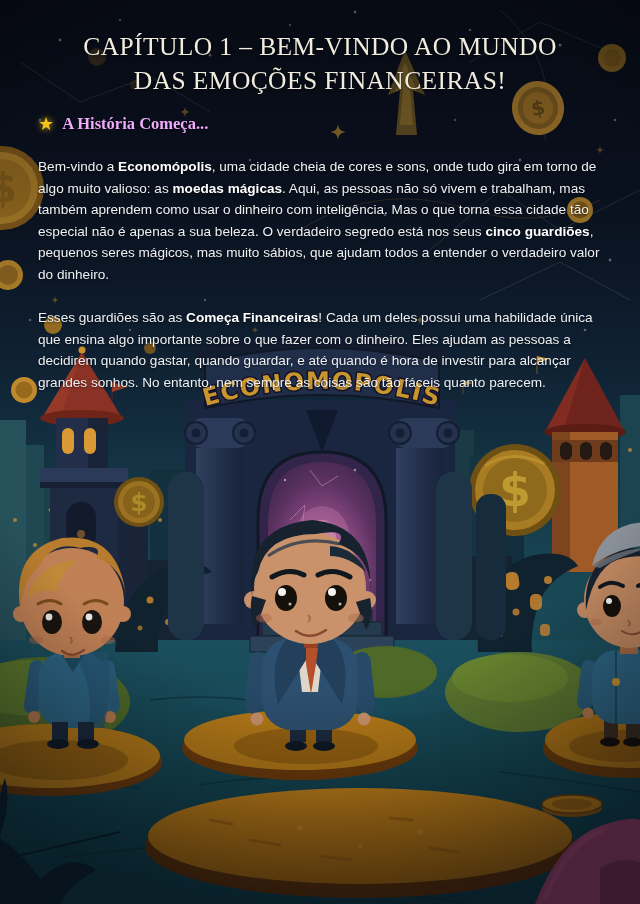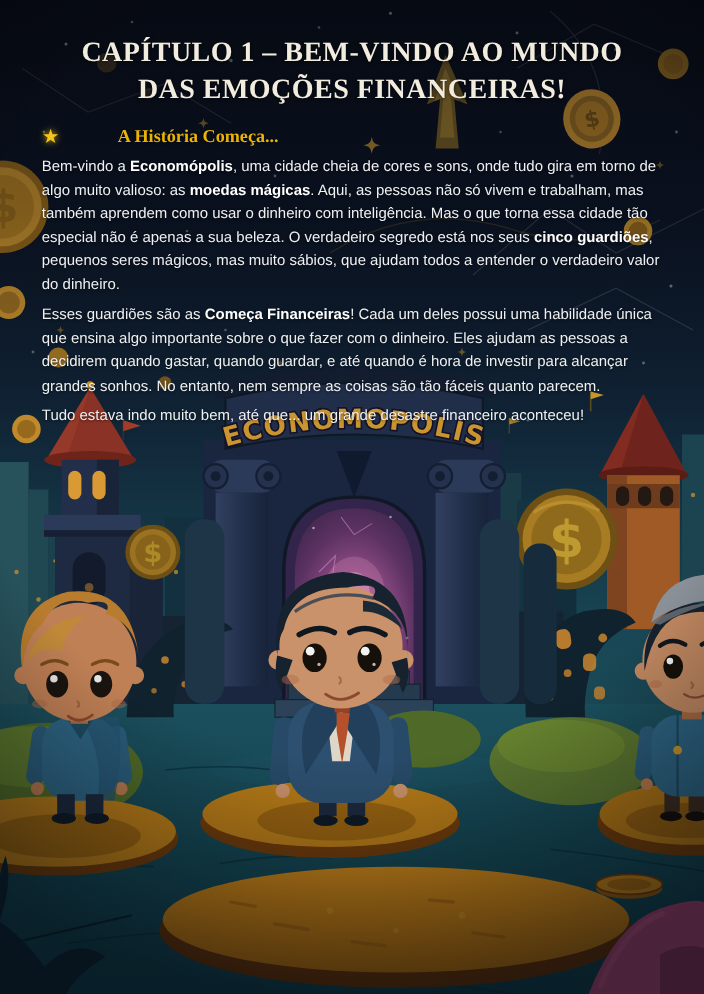--- a/index.html
+++ b/index.html
@@ -1,29 +1,29 @@
 <!DOCTYPE html>
 <html><head>
 <meta charset="utf-8">
 <style>
   html,body{margin:0;padding:0;background:#05070d;}
   .page{position:relative;width:640px;height:904px;overflow:hidden;background:#090d18;
         font-family:"Liberation Sans",sans-serif;}
   .scene{position:absolute;left:0;top:0;display:block;}
   .content{position:absolute;left:0;top:0;right:0;padding:30px 38px 0;z-index:5;}
-  h1.title{font-family:"Liberation Serif","DejaVu Serif",serif;font-weight:700;
+  h1.title{font-family:"Liberation Serif","DejaVu Serif",serif;font-weight:400;
         font-size:25.5px;line-height:1.32;color:#f2ecdf;text-align:center;
         margin:0 auto;max-width:510px;letter-spacing:.4px;
         text-shadow:0 1px 3px rgba(0,0,0,.6);}
   .heading{margin-top:17px;display:flex;align-items:center;gap:8px;}
   .star{color:#f5c518;font-size:18px;line-height:1;
         text-shadow:0 0 7px rgba(245,197,24,.9);}
   .heading-label{font-family:"Liberation Serif","DejaVu Serif",serif;font-weight:700;
-        font-size:16.5px;color:#eab308;text-shadow:0 1px 2px rgba(0,0,0,.6);margin-left:45px;}
-  p.story{margin:6px 0 0;font-size:13.6px;line-height:1.58;color:#eef0f2;
+        font-size:16.5px;color:#f0abfc;text-shadow:0 1px 2px rgba(0,0,0,.6);}
+  p.story{margin:22px 0 0;font-size:13.6px;line-height:1.58;color:#eef0f2;
         text-shadow:0 1px 2px rgba(0,0,0,.55);}
   p.story strong{color:#ffffff;font-weight:700;}
 </style>
 </head>
 <body>
 
 <div class="page">
 
   <svg class="scene" width="640" height="904" viewBox="0 0 640 904" xmlns="http://www.w3.org/2000/svg" xmlns:xlink="http://www.w3.org/1999/xlink">
     <defs>
@@ -464,16 +464,15 @@
   </svg>
 
   <div class="content">
     <h1 class="title">CAPÍTULO 1 – BEM-VINDO AO MUNDO DAS EMOÇÕES FINANCEIRAS!</h1>
     <div class="heading">
       <span class="star">★</span>
       <span class="heading-label">A História Começa...</span>
     </div>
     <p class="story">Bem-vindo a <strong>Economópolis</strong>, uma cidade cheia de cores e sons, onde tudo gira em torno de algo muito valioso: as <strong>moedas mágicas</strong>. Aqui, as pessoas não só vivem e trabalham, mas também aprendem como usar o dinheiro com inteligência. Mas o que torna essa cidade tão especial não é apenas a sua beleza. O verdadeiro segredo está nos seus <strong>cinco guardiões</strong>, pequenos seres mágicos, mas muito sábios, que ajudam todos a entender o verdadeiro valor do dinheiro.</p>
     <p class="story">Esses guardiões são as <strong>Começa Financeiras</strong>! Cada um deles possui uma habilidade única que ensina algo importante sobre o que fazer com o dinheiro. Eles ajudam as pessoas a decidirem quando gastar, quando guardar, e até quando é hora de investir para alcançar grandes sonhos. No entanto, nem sempre as coisas são tão fáceis quanto parecem.</p>
-    <p class="story">Tudo estava indo muito bem, até que... um grande desastre financeiro aconteceu!</p>
   </div>
 
 </div>
 
 </body></html>

